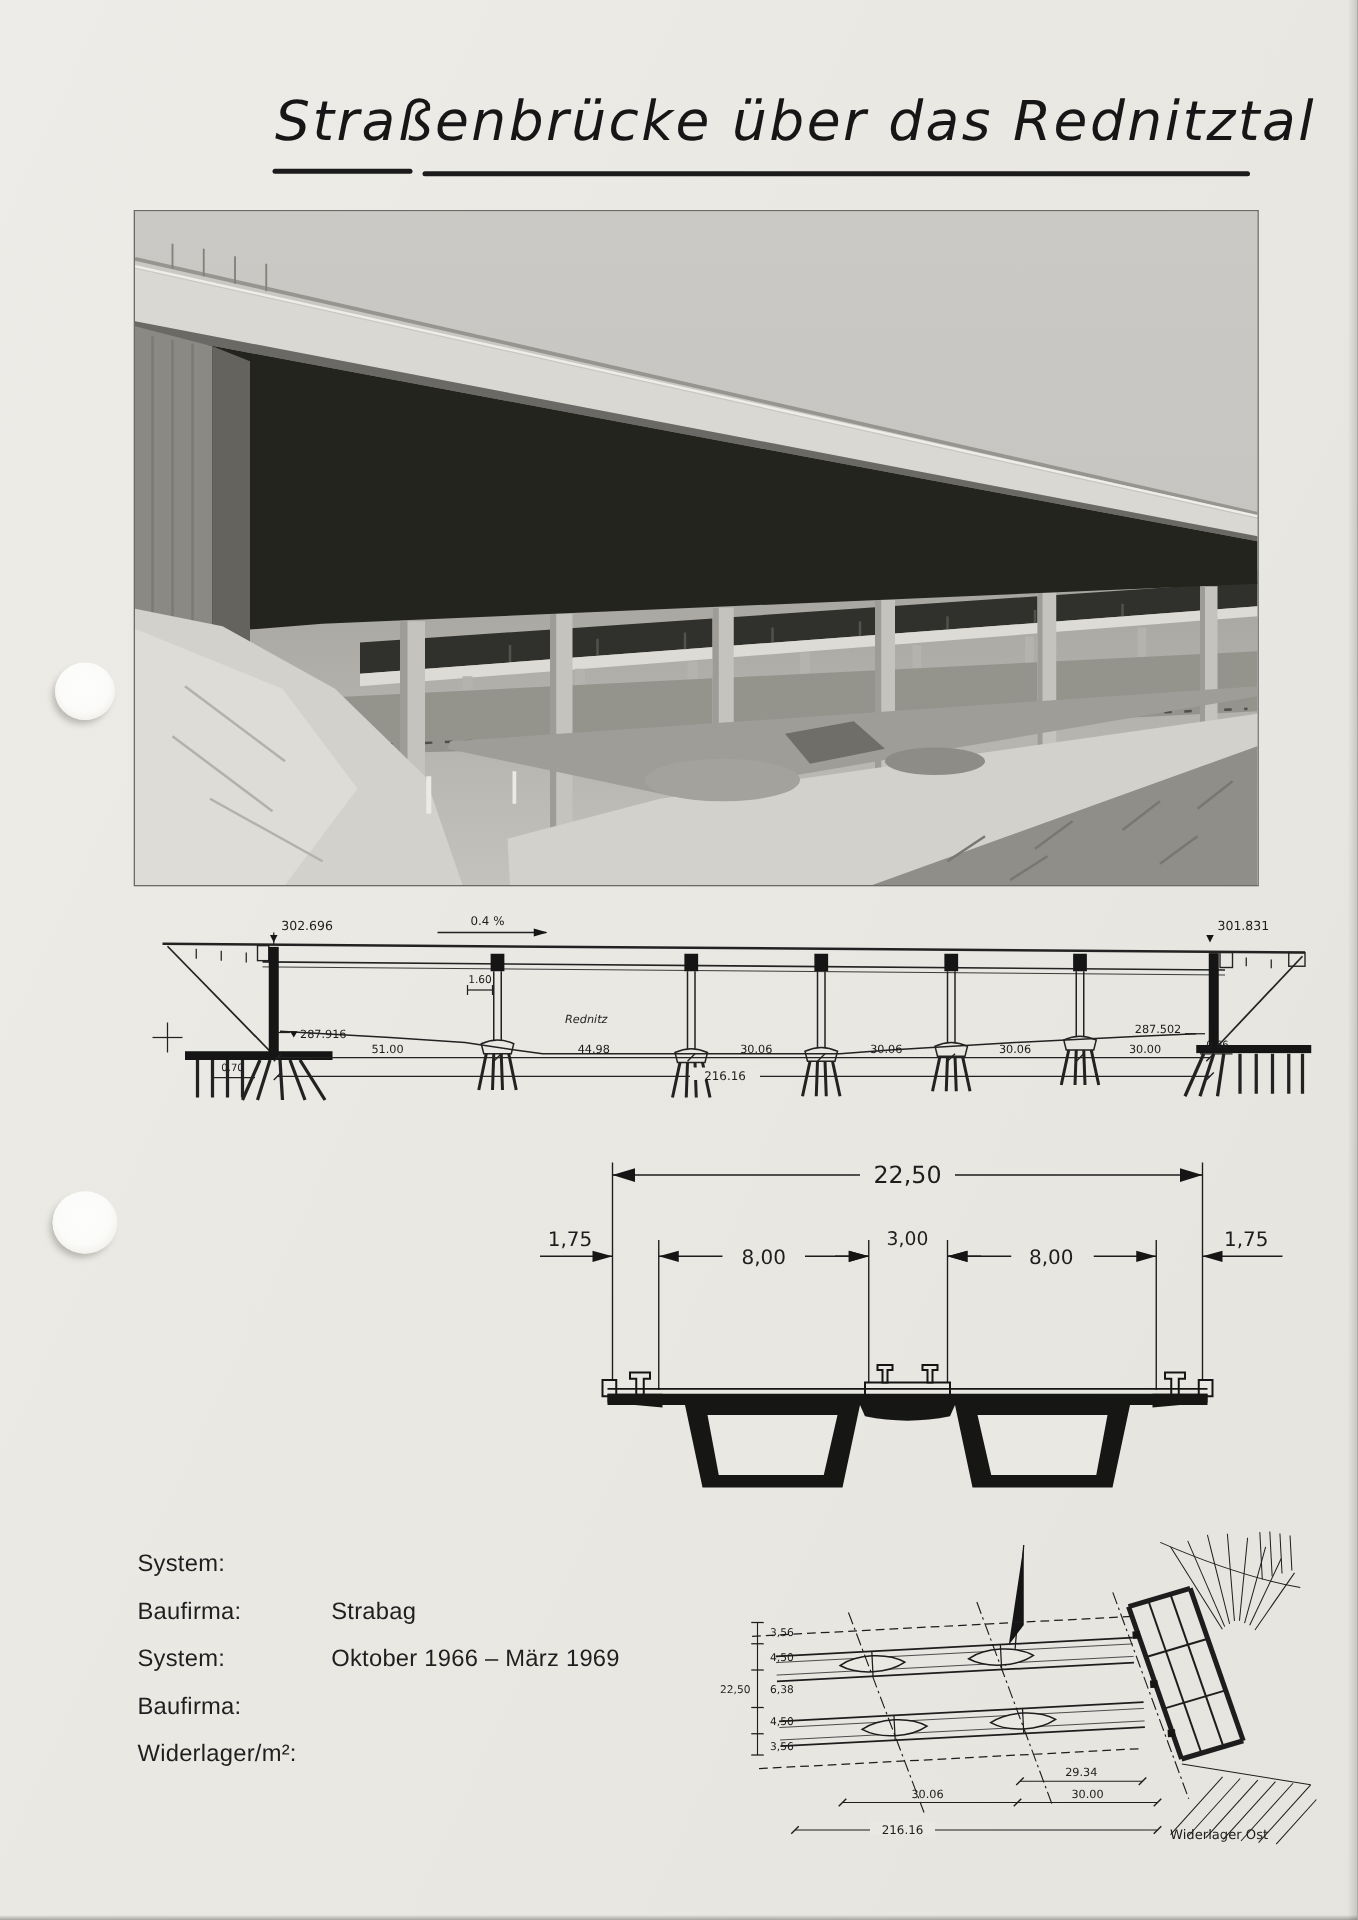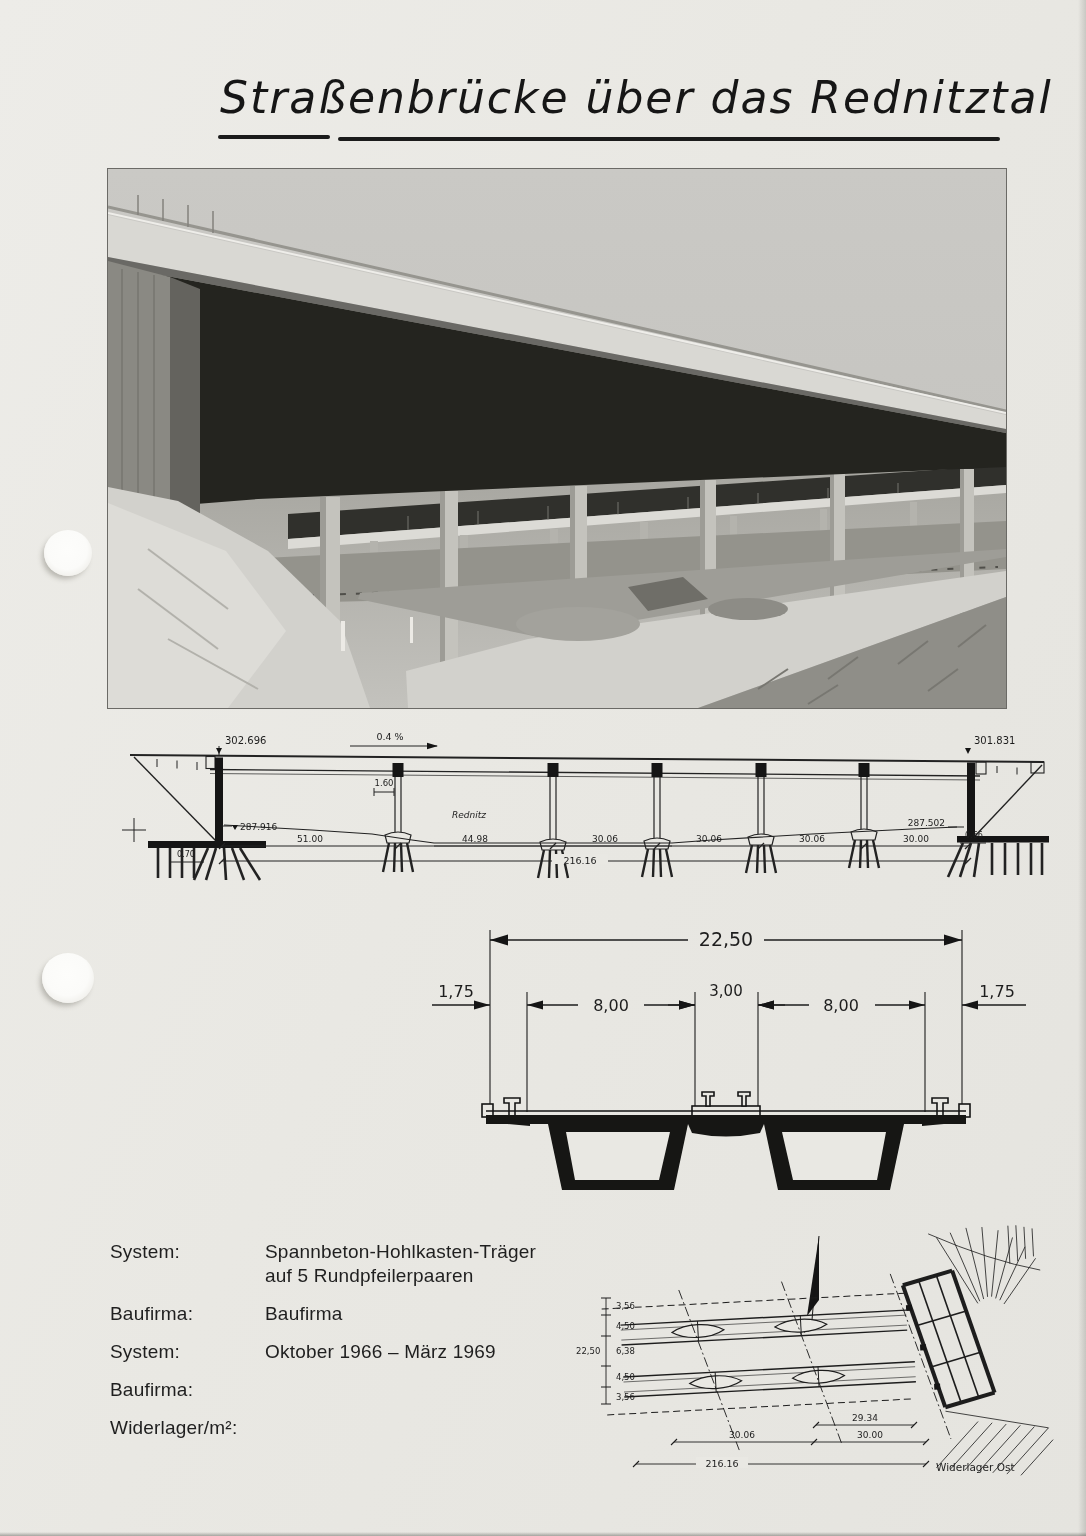--- a/index.html
+++ b/index.html
@@ -400,28 +400,24 @@
         </g>
         <polygon points="136,232 240,232 229,280 145,280" fill="#e9e8e3"></polygon>
         <polygon points="352,232 456,232 447,280 363,280" fill="#e9e8e3"></polygon>
       </g>
     </svg>
   </div>
 
   <div class="info">
     <div class="row">
       <div class="lbl">System:</div>
-      <div class="val">
-        <div>Spannbeton-Hohlkasten-Träger</div>
-        <div>auf 5 Rundpfeilerpaaren</div>
-      </div>
     </div>
     <div class="row">
       <div class="lbl">Baufirma:</div>
-      <div class="val">Baufirma</div>
+      <div class="val">Strabag</div>
     </div>
     <div class="row">
       <div class="lbl">System:</div>
       <div class="val">Oktober 1966 – März 1969</div>
     </div>
     <div class="row">
       <div class="lbl">Baufirma:</div>
     </div>
     <div class="row">
       <div class="lbl">Widerlager/m²:</div>

